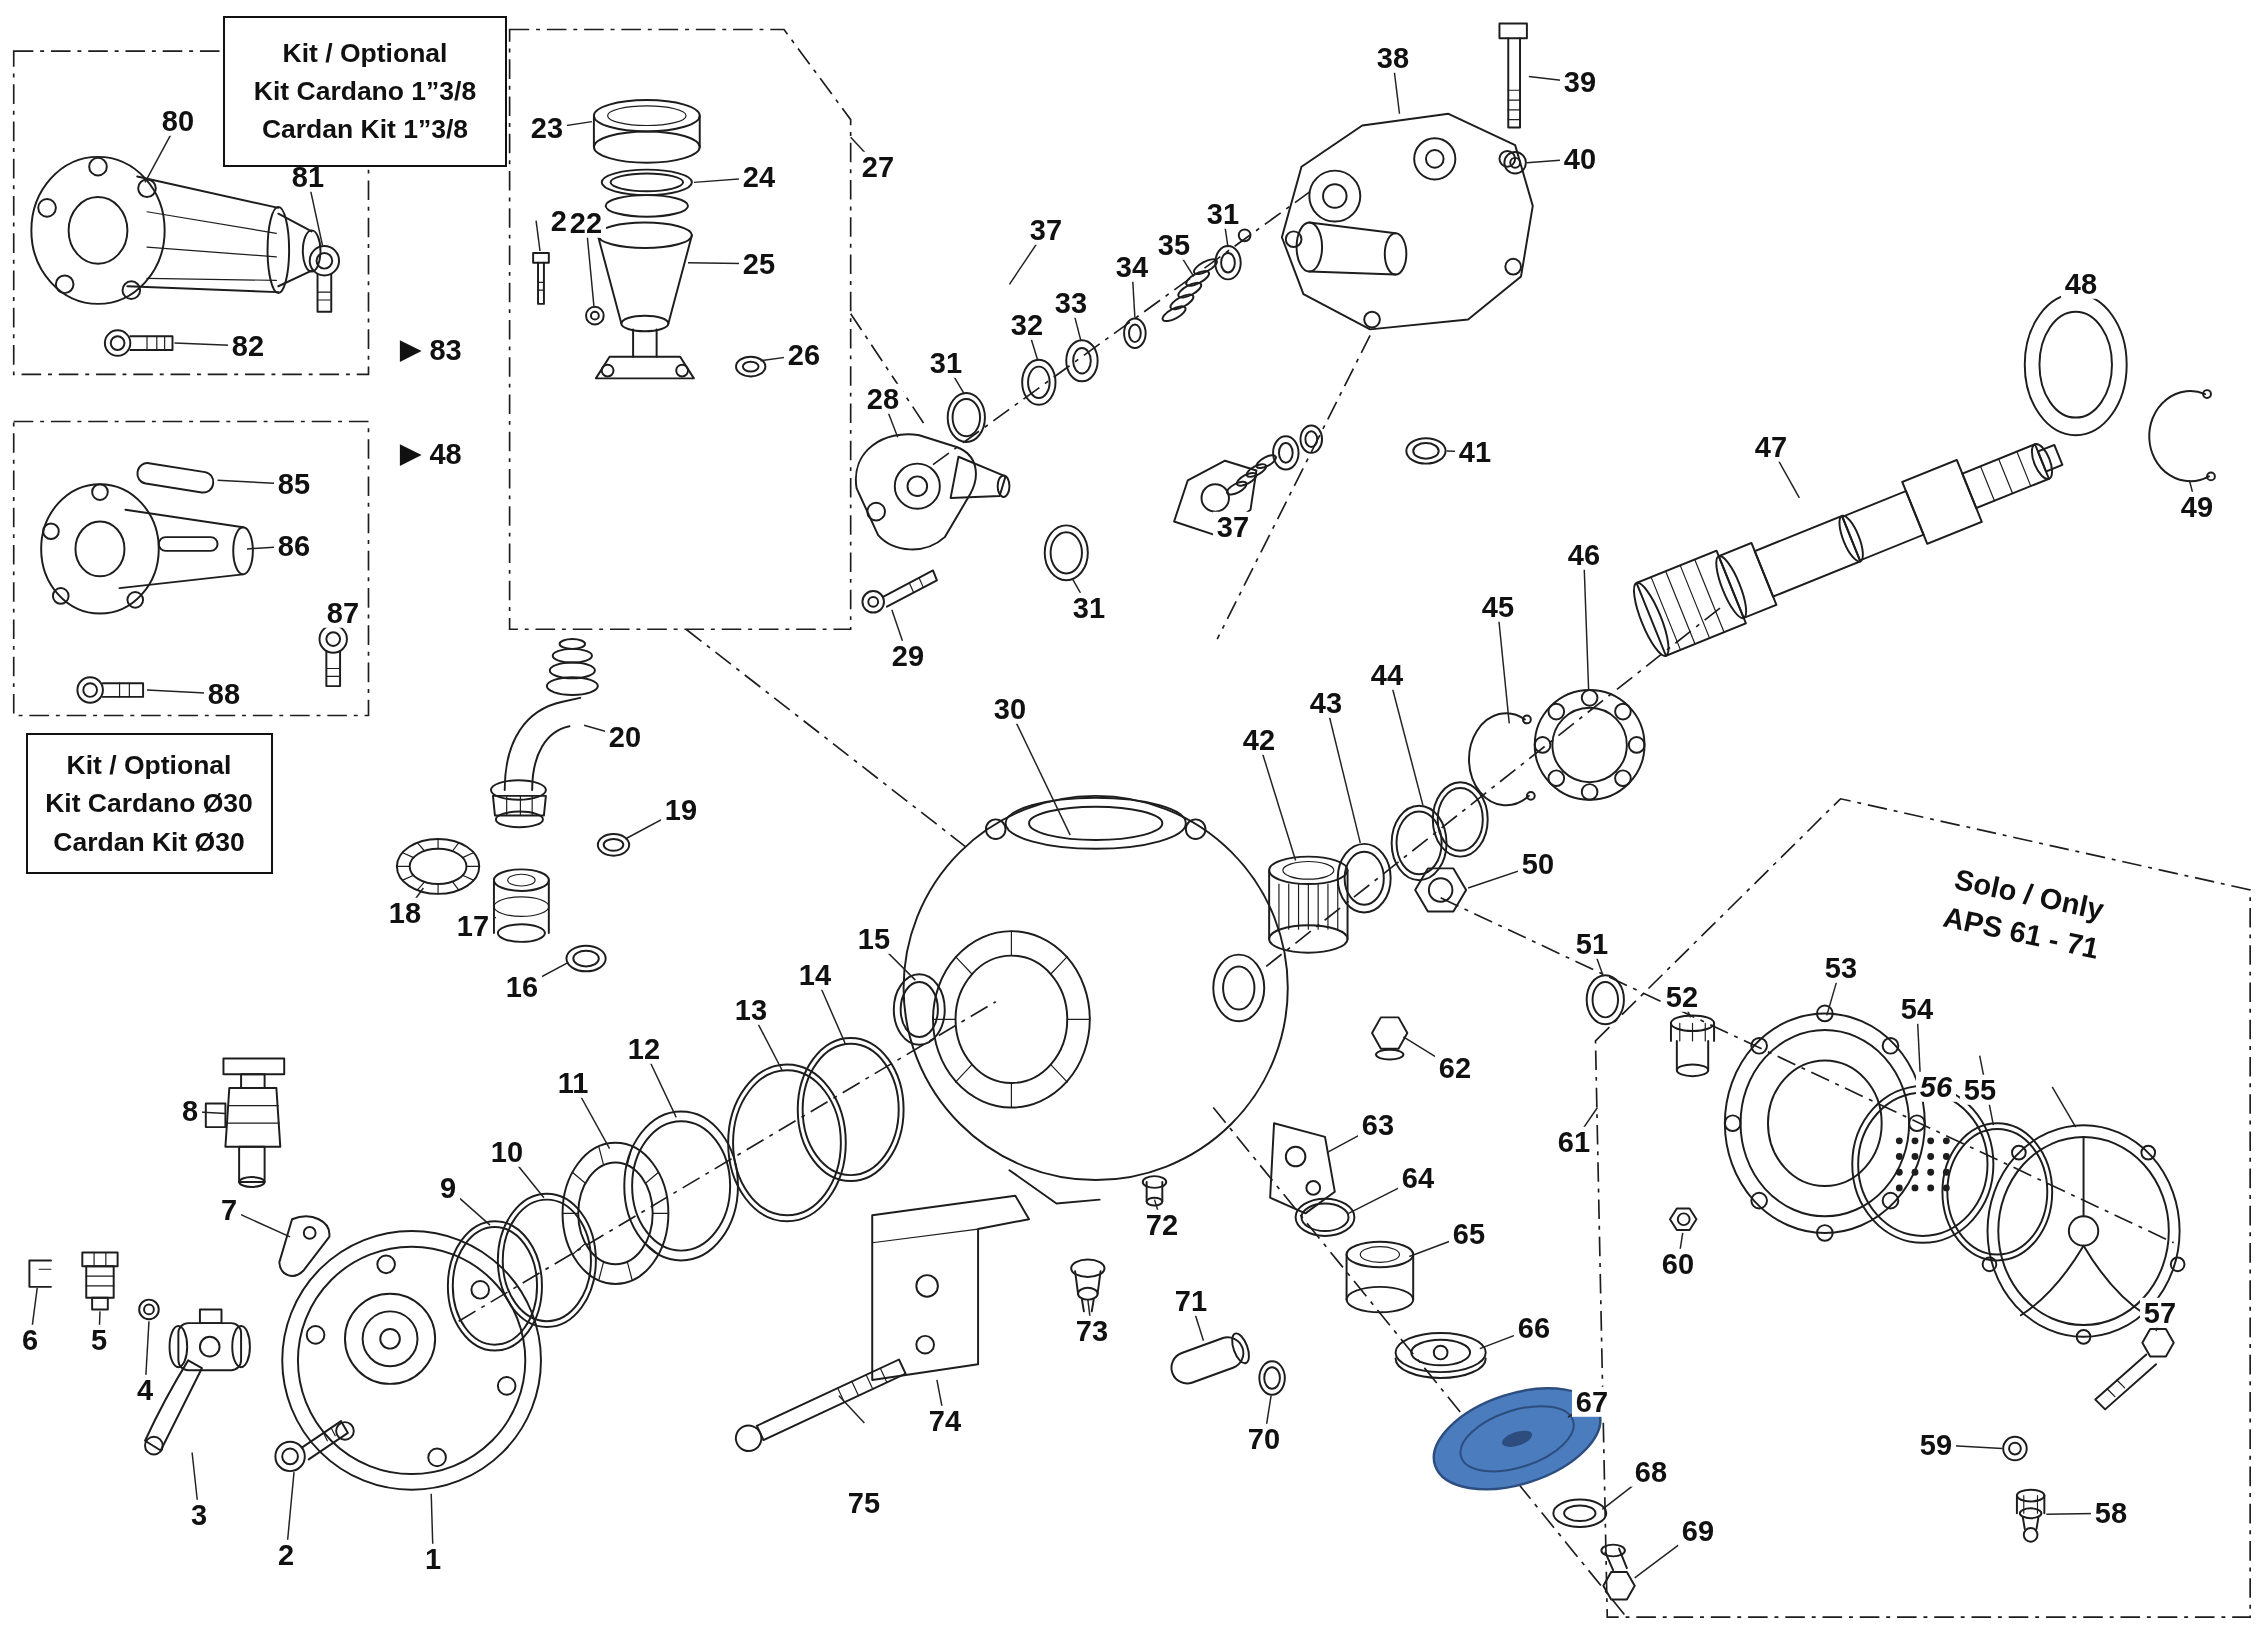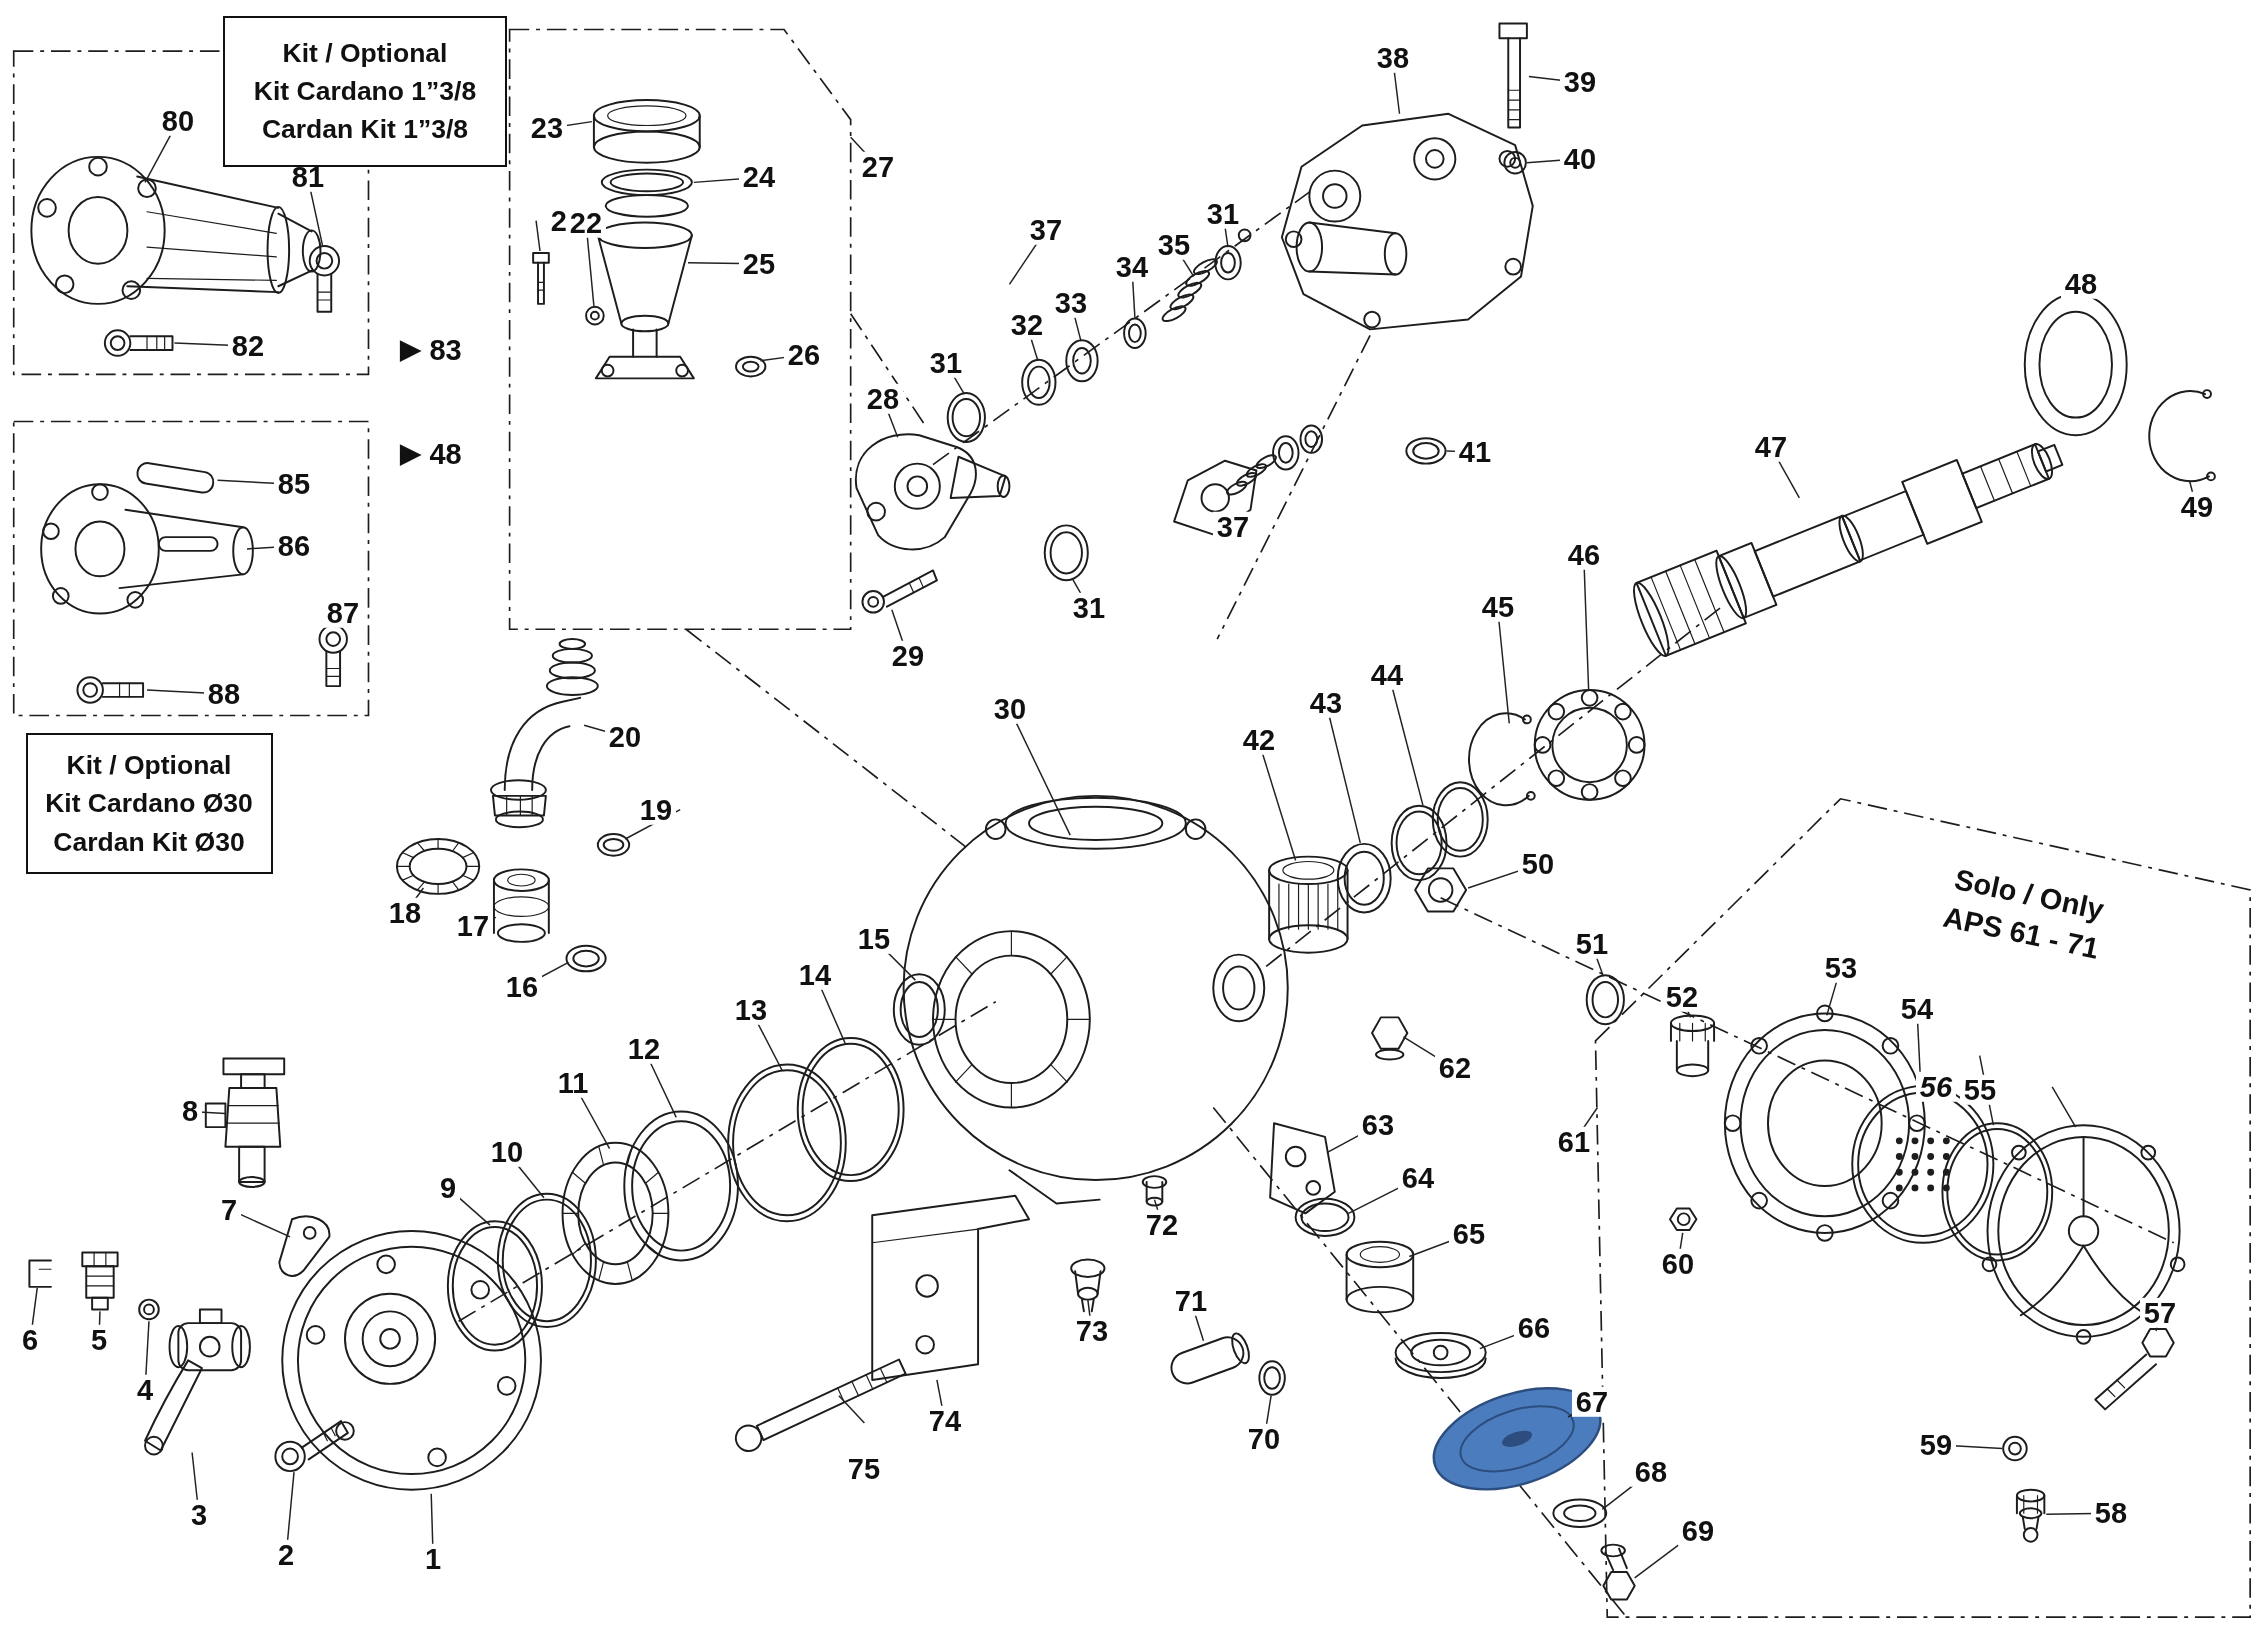--- a/index.html
+++ b/index.html
@@ -758,21 +758,21 @@
       </div>
       <div class="part-label" style="left: 522px; top: 987px;">
         <span>16</span>
       </div>
       <div class="part-label" style="left: 473px; top: 926px;">
         <span>17</span>
       </div>
       <div class="part-label" style="left: 405px; top: 913px;">
         <span>18</span>
       </div>
-      <div class="part-label" style="left: 656px; top: 810px; justify-content: flex-end;">
+      <div class="part-label" style="left: 681px; top: 810px; justify-content: flex-end;">
         <span>19</span>
       </div>
       <div class="part-label" style="left: 625px; top: 737px;">
         <span>20</span>
       </div>
       <div class="part-label" style="left: 536px; top: 221px; margin-left: 31px;">
         <span>21</span>
       </div>
       <div class="part-label" style="left: 586px; top: 223px;">
         <span>22</span>
@@ -932,21 +932,21 @@
       </div>
       <div class="part-label" style="left: 1162px; top: 1225px;">
         <span>72</span>
       </div>
       <div class="part-label" style="left: 1092px; top: 1331px;">
         <span>73</span>
       </div>
       <div class="part-label" style="left: 945px; top: 1421px;">
         <span>74</span>
       </div>
-      <div class="part-label" style="left: 864px; top: 1469px; align-items: center;">
+      <div class="part-label" style="left: 864px; top: 1503px; align-items: center;">
         <span>75</span>
       </div>
       <div class="part-label" style="left: 178px; top: 121px;">
         <span>80</span>
       </div>
       <div class="part-label" style="left: 308px; top: 177px;">
         <span>81</span>
       </div>
       <div class="part-label" style="left: 248px; top: 346px;">
         <span>82</span>

